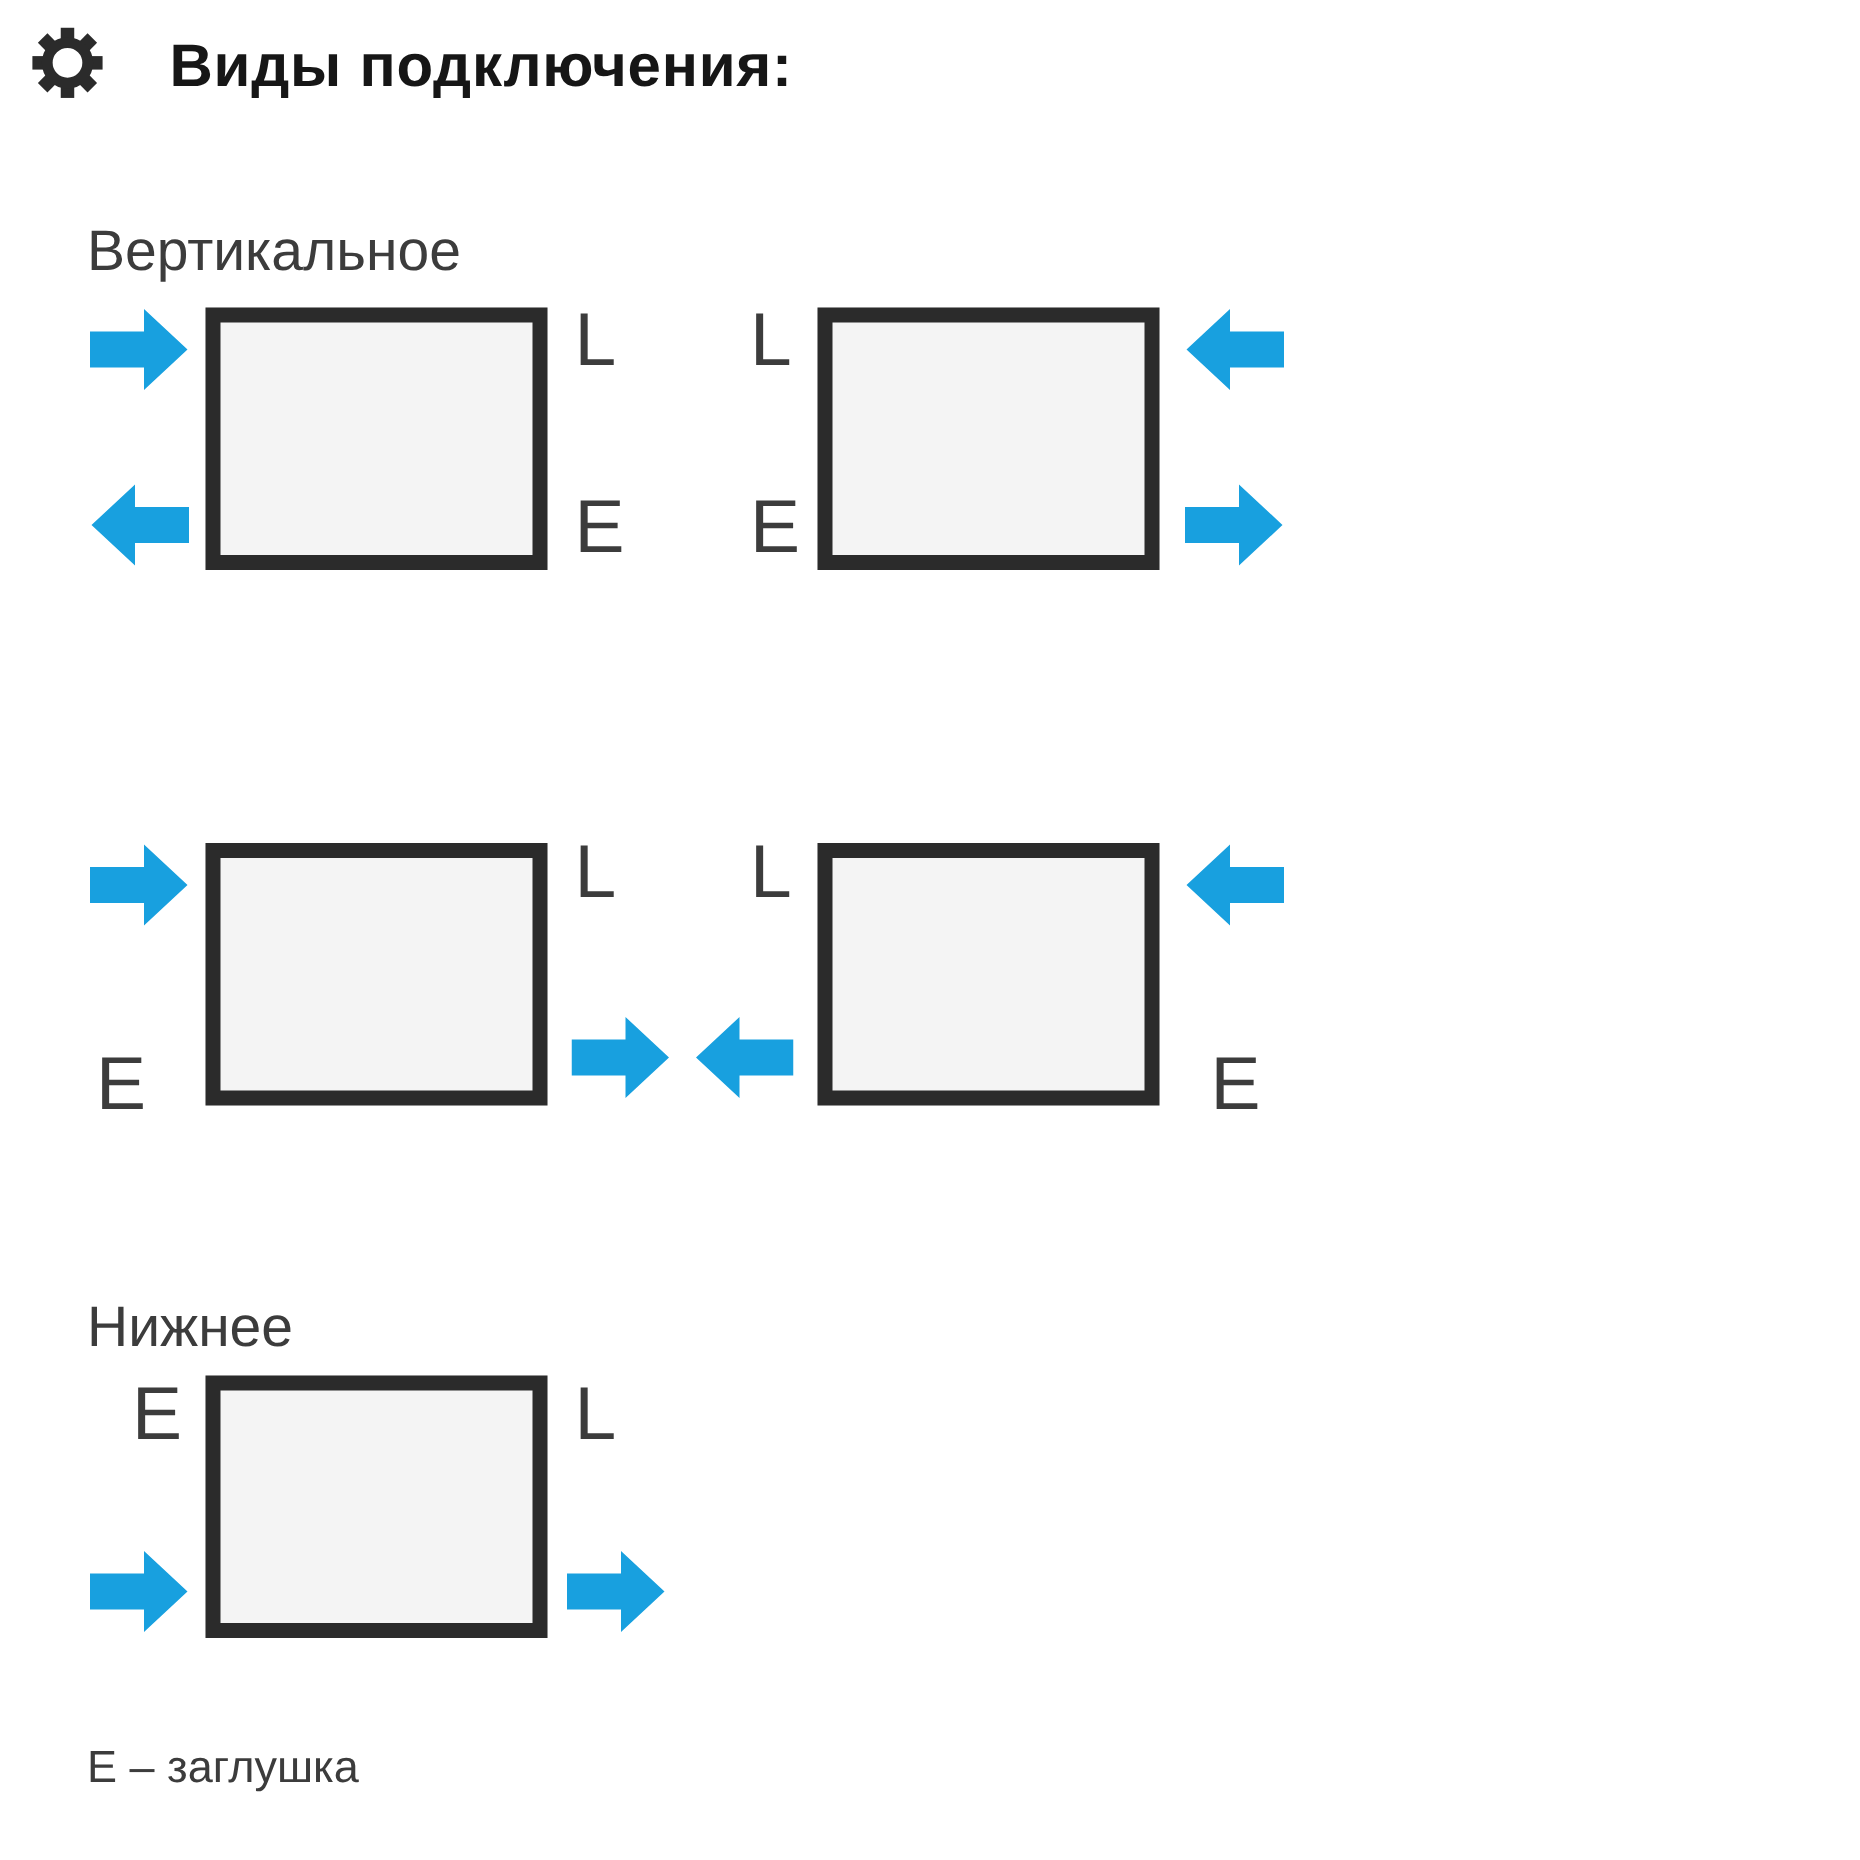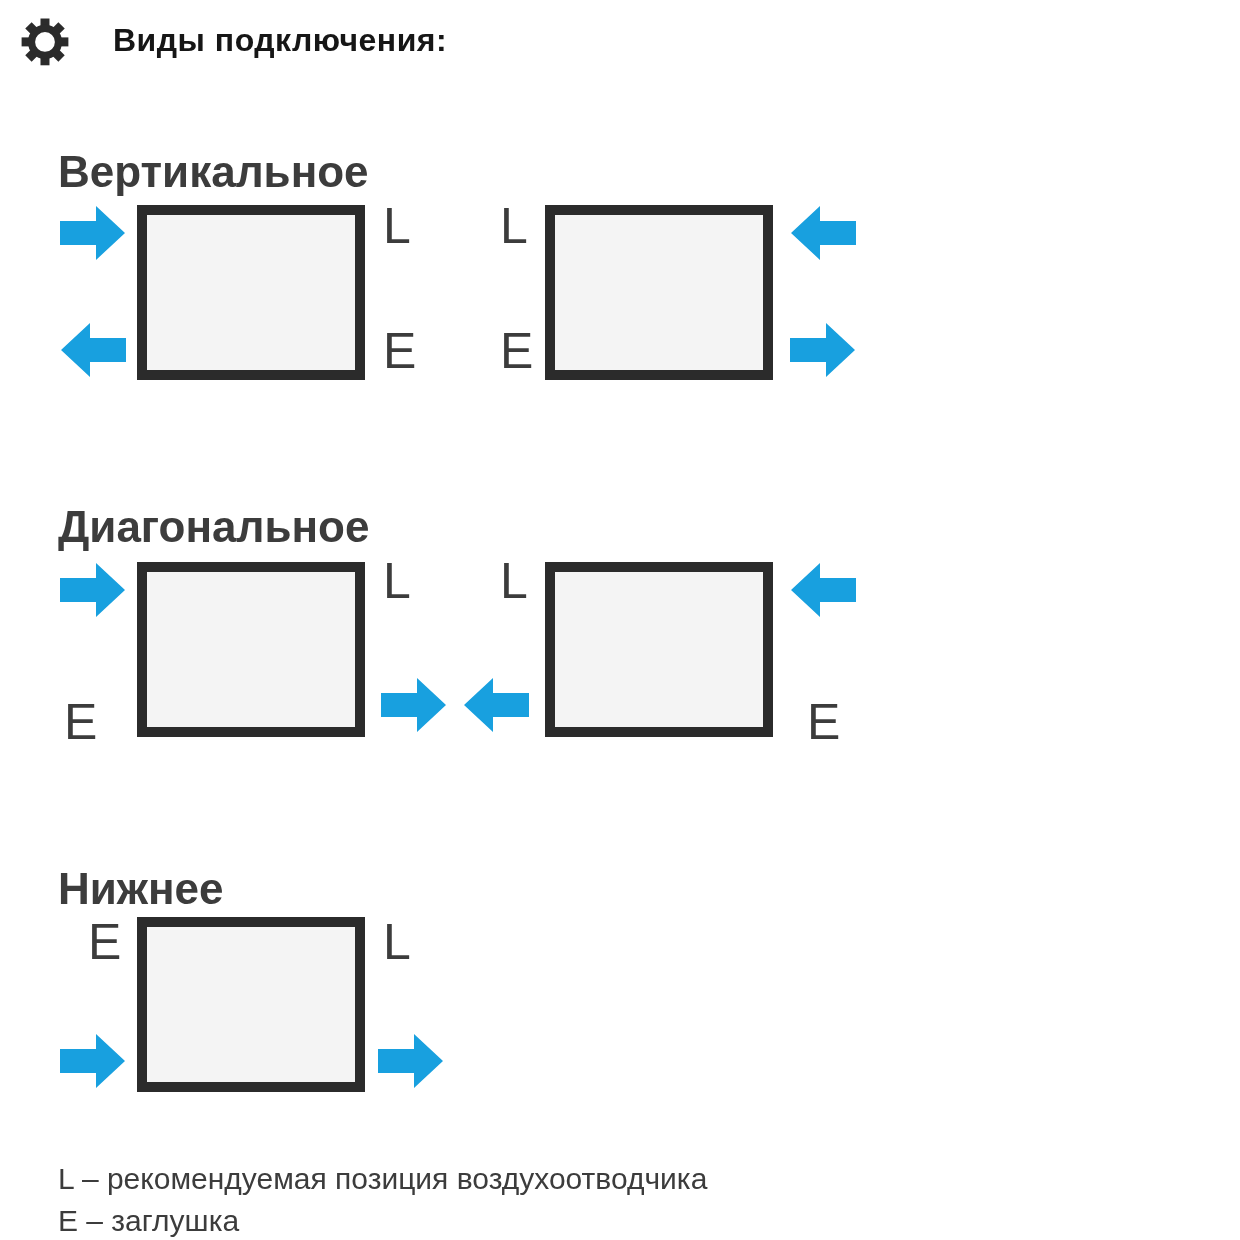--- a/index.html
+++ b/index.html
@@ -13,27 +13,27 @@
   html,body{background:#fff;}
   .canvas{
     position:relative;
     width:1240px;height:1240px;
     background:#ffffff;
     font-family:"Liberation Sans", sans-serif;
     overflow:hidden;
   }
   .title{
     position:absolute;left:113px;top:22px;
-    font-size:32px;font-weight:bold;color:var(--title);
+    font-size:40px;font-weight:bold;color:var(--title);
     letter-spacing:0.5px;
   }
   .gear{position:absolute;left:18px;top:14px;width:54px;height:62px;color:var(--dark);}
   .heading{
     position:absolute;left:58px;
-    font-size:44px;font-weight:bold;color:var(--text);
+    font-size:38px;font-weight:normal;color:var(--text);
   }
   .box{
     position:absolute;width:228px;height:175px;
     border:10px solid var(--dark);
     background:var(--fill);
   }
   .arrow{position:absolute;width:66px;height:56px;color:var(--blue);line-height:0;}
   .arrow svg{display:block;width:100%;height:100%;}
   .flip{transform:scaleX(-1);}
   .lbl{
@@ -90,21 +90,20 @@
     <svg viewBox="0 0 66 56">
         <polygon points="0,16 36,16 36,1 65,28 36,55 36,40 0,40" fill="currentColor"></polygon>
       </svg>
   </div>
   <div class="arrow" style="left:790px;top:322px">
     <svg viewBox="0 0 66 56">
         <polygon points="0,16 36,16 36,1 65,28 36,55 36,40 0,40" fill="currentColor"></polygon>
       </svg>
   </div>
 
-  <div class="heading" style="top:502px">Диагональное</div>
 
   <div class="arrow" style="left:60px;top:562px">
     <svg viewBox="0 0 66 56">
         <polygon points="0,16 36,16 36,1 65,28 36,55 36,40 0,40" fill="currentColor"></polygon>
       </svg>
   </div>
   <div class="lbl" style="left:64px;top:692px">E</div>
   <div class="box" style="left:137px;top:562px"></div>
   <div class="lbl" style="left:383px;top:551px">L</div>
   <div class="arrow" style="left:381px;top:677px">
@@ -137,17 +136,16 @@
         <polygon points="0,16 36,16 36,1 65,28 36,55 36,40 0,40" fill="currentColor"></polygon>
       </svg>
   </div>
   <div class="arrow" style="left:378px;top:1033px">
     <svg viewBox="0 0 66 56">
         <polygon points="0,16 36,16 36,1 65,28 36,55 36,40 0,40" fill="currentColor"></polygon>
       </svg>
   </div>
 
   <div class="legend">
-    <div>L – рекомендуемая позиция воздухоотводчика</div>
     <div>E – заглушка</div>
   </div>
 
 </div>
 
 </body></html>

